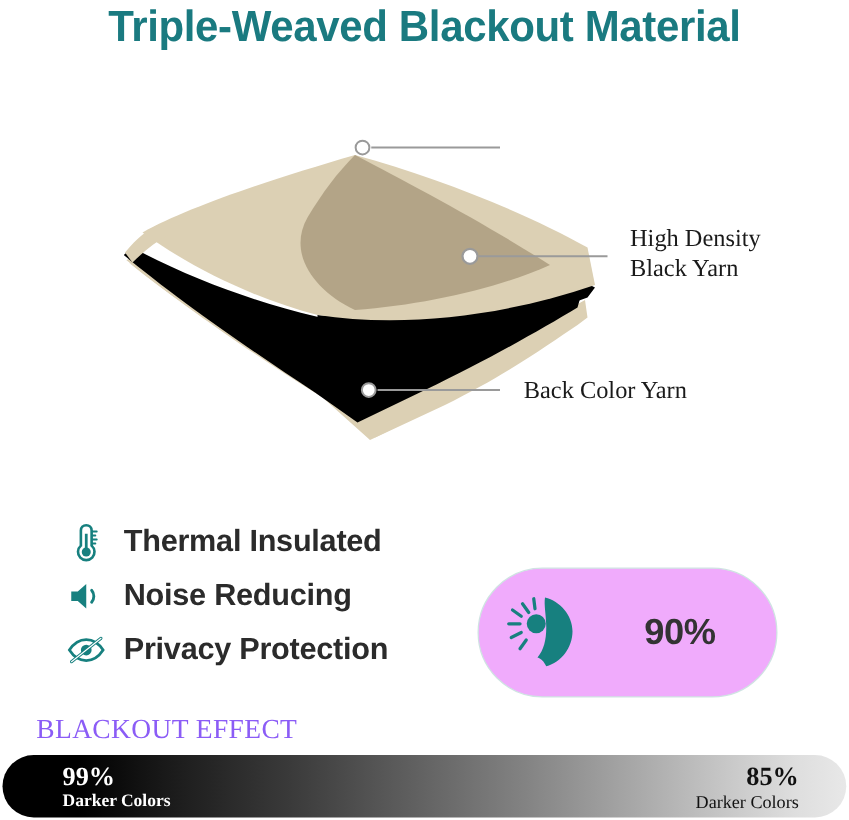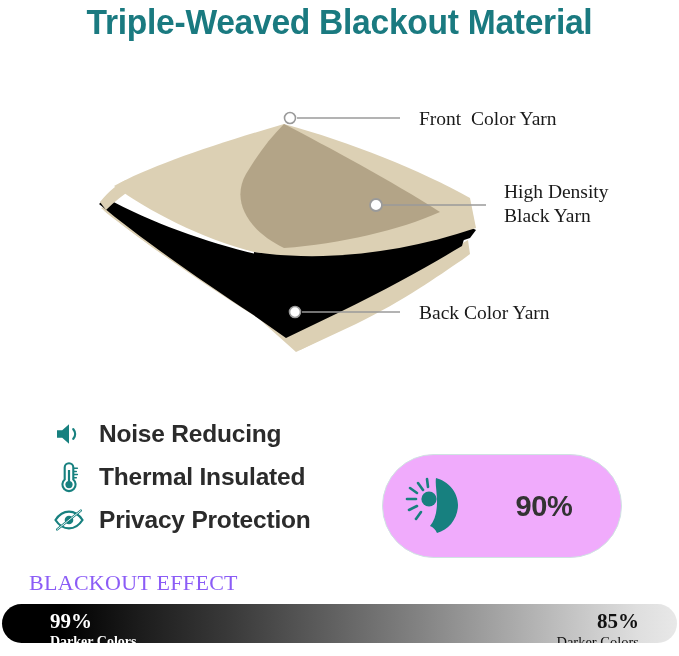--- a/index.html
+++ b/index.html
@@ -140,21 +140,21 @@
     font-size: 22px;
     color: #8b5cf6;
     letter-spacing: 0.3px;
     white-space: nowrap;
   }
   #gradient-bar {
     position: absolute;
     left: 2px;
     top: 604px;
     width: 675px;
-    height: 39px;
+    height: 50px;
     border-radius: 25px;
     background: linear-gradient(to right,
         #000000 0%,
         #000000 9%,
         #1b1b1b 20%,
         #3a3a3a 34%,
         #5e5e5e 48%,
         #838383 62%,
         #a8a8a8 75%,
         #c8c8c8 86%,
@@ -255,54 +255,53 @@
       <circle cx="290" cy="56" r="5.5" fill="#ffffff" stroke="#9a9a9a" stroke-width="1.6"></circle>
 
       <line x1="383" y1="143" x2="486" y2="143" stroke="#9a9a9a" stroke-width="1.6"></line>
       <circle cx="376" cy="143" r="6" fill="#ffffff" stroke="#9a9a9a" stroke-width="1.8"></circle>
 
       <line x1="302" y1="250" x2="400" y2="250" stroke="#9a9a9a" stroke-width="1.6"></line>
       <circle cx="295" cy="250" r="5.5" fill="#ffffff" stroke="#9a9a9a" stroke-width="1.6"></circle>
     </g>
   </svg>
 
-  <div class="callout-label" id="label-front">Front  Color Yarn</div>
 
   <div class="callout-label" id="label-black"><span>High Density</span><br><span>Black Yarn</span></div>
 
   <div class="callout-label" id="label-back">Back Color Yarn</div>
 </div>
 
 <div id="feature-list">
-
-  <div class="feature-row">
-    <span class="feature-icon">
-      <svg width="30" height="26" viewBox="0 0 30 26">
-        <path d="M3 9.2h5.2L15 3.2v19.6l-6.8-6H3z" fill="#17807f"></path>
-        <path d="M19.3 8.2a7.4 7.4 0 0 1 0 9.6" fill="none" stroke="#17807f" stroke-width="2.3" stroke-linecap="round"></path>
-      </svg>
-    </span>
-    <span class="feature-label">Noise Reducing</span>
-  </div>
 
   <div class="feature-row">
     <span class="feature-icon">
       <svg width="26" height="32" viewBox="0 0 26 32">
         <path d="M13 2.2c-2.5 0-4.3 1.9-4.3 4.2v12.1a6.6 6.6 0 1 0 8.6 0V6.4c0-2.3-1.8-4.2-4.3-4.2z" fill="none" stroke="#17807f" stroke-width="2.1"></path>
         <circle cx="13" cy="23.6" r="3.6" fill="#17807f"></circle>
         <rect x="11.9" y="9" width="2.2" height="12" fill="#17807f"></rect>
         <g stroke="#17807f" stroke-width="1.5" stroke-linecap="round">
           <line x1="17.8" y1="7.2" x2="21.4" y2="7.2"></line>
           <line x1="17.8" y1="10.4" x2="20.3" y2="10.4"></line>
           <line x1="17.8" y1="13.6" x2="21.4" y2="13.6"></line>
           <line x1="17.8" y1="16.8" x2="20.3" y2="16.8"></line>
         </g>
       </svg>
     </span>
     <span class="feature-label">Thermal Insulated</span>
+  </div>
+
+  <div class="feature-row">
+    <span class="feature-icon">
+      <svg width="30" height="26" viewBox="0 0 30 26">
+        <path d="M3 9.2h5.2L15 3.2v19.6l-6.8-6H3z" fill="#17807f"></path>
+        <path d="M19.3 8.2a7.4 7.4 0 0 1 0 9.6" fill="none" stroke="#17807f" stroke-width="2.3" stroke-linecap="round"></path>
+      </svg>
+    </span>
+    <span class="feature-label">Noise Reducing</span>
   </div>
 
   <div class="feature-row">
     <span class="feature-icon">
       <svg width="32" height="26" viewBox="0 0 32 26">
         <path d="M2.5 13c3.6-5.6 8.2-8.4 13.5-8.4S25.9 7.4 29.5 13c-3.6 5.6-8.2 8.4-13.5 8.4S6.1 18.6 2.5 13z" fill="none" stroke="#17807f" stroke-width="2.2"></path>
         <circle cx="16" cy="13" r="4.3" fill="#17807f"></circle>
         <line x1="4.2" y1="22.4" x2="27.8" y2="3.6" stroke="#17807f" stroke-width="2.4" stroke-linecap="round"></line>
         <line x1="4.2" y1="22.4" x2="27.8" y2="3.6" stroke="#ffffff" stroke-width="0.9" stroke-linecap="round"></line>
       </svg>

